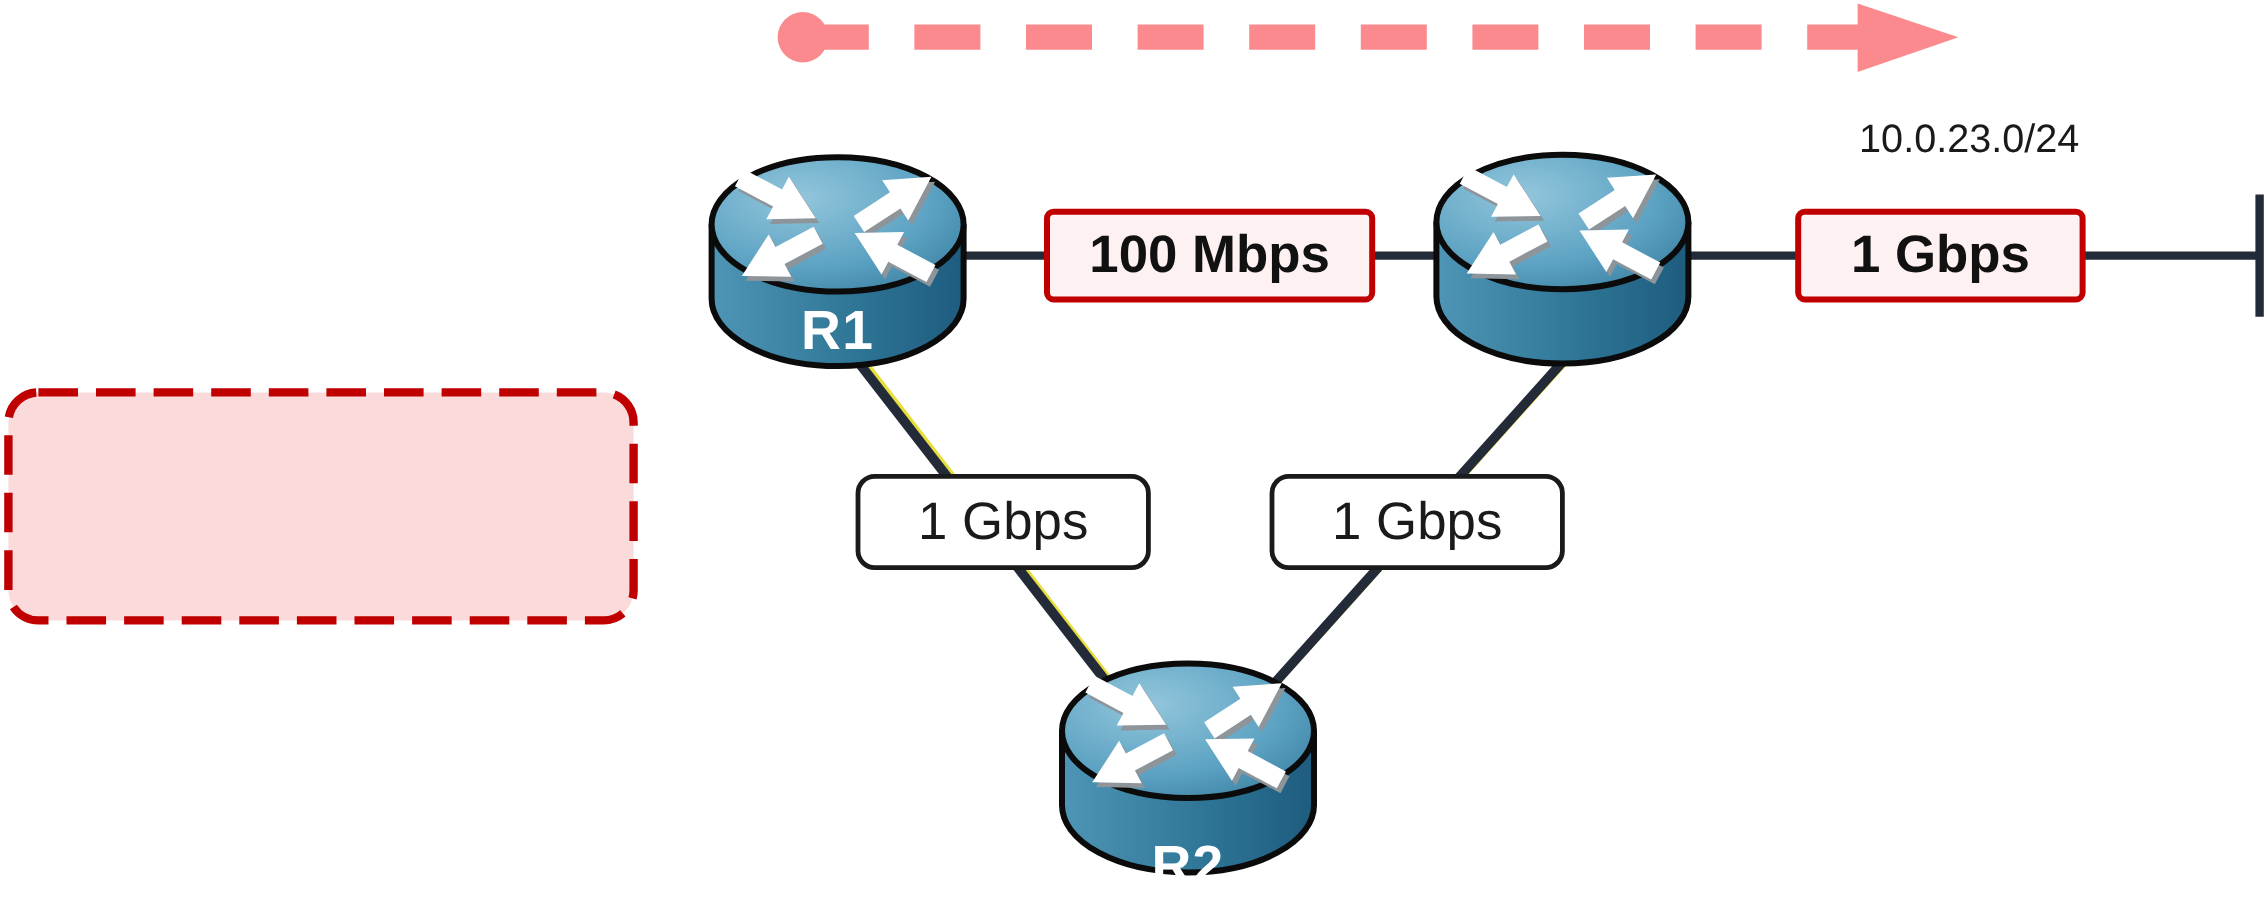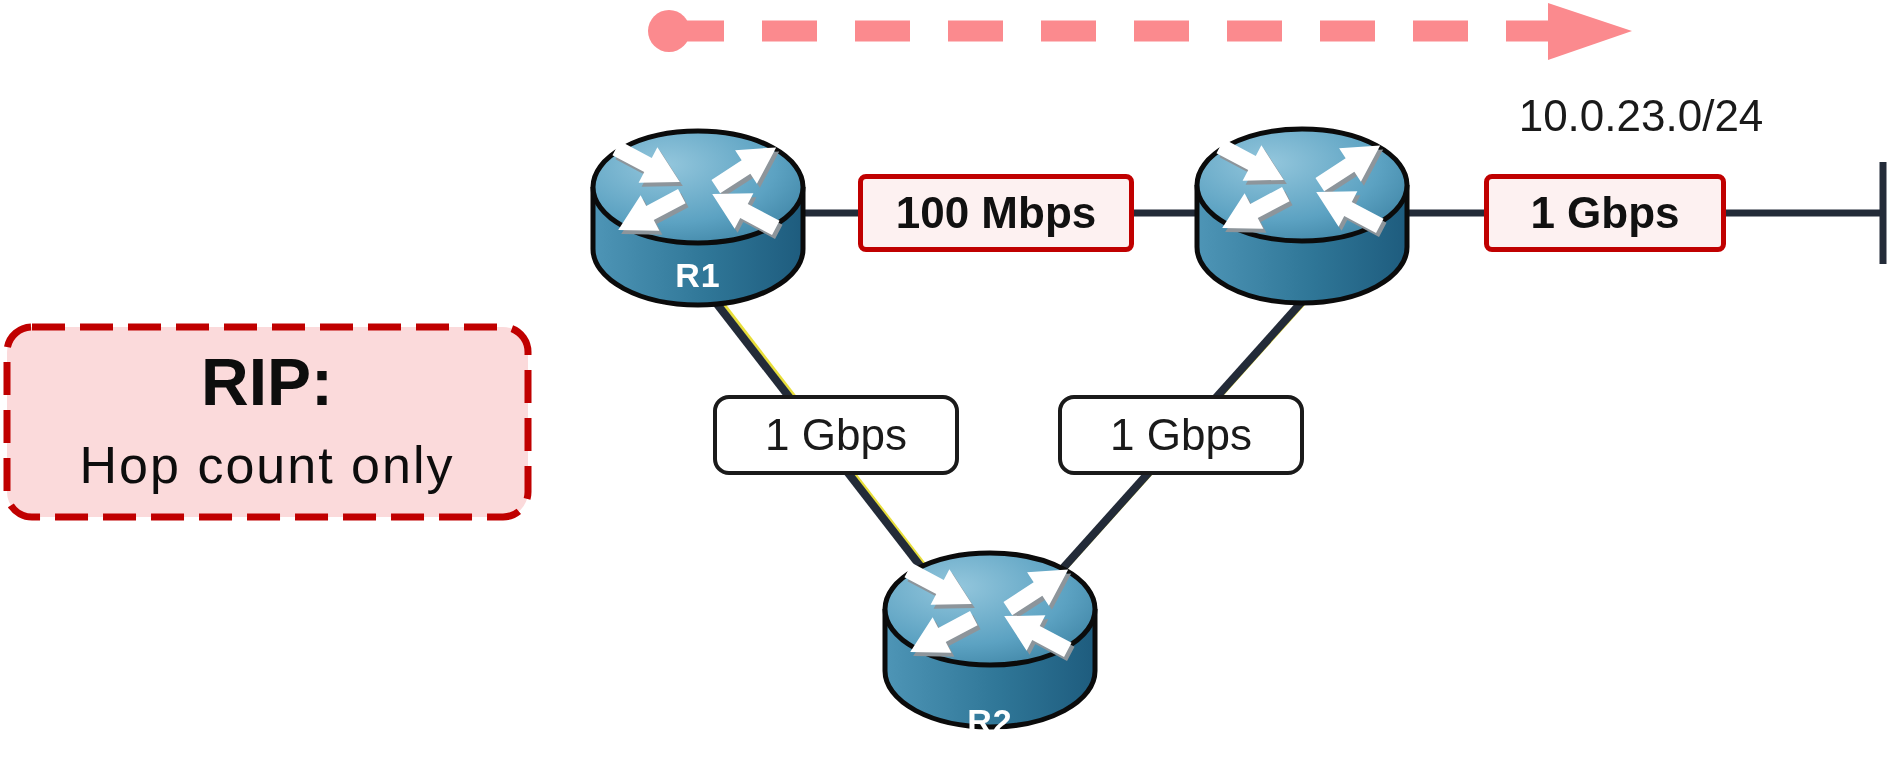--- a/index.html
+++ b/index.html
@@ -23,43 +23,44 @@
     align-items: center;
     justify-content: center;
     color: #111111;
   }
   .speed-red {
     background: #FDF1F1;
     border: 5px solid #C00000;
     border-radius: 8px;
     font-weight: bold;
     font-size: 44px;
+    margin-left: 12px;
   }
   .speed-white {
     background: #ffffff;
     border: 4px solid #1a1a1a;
     border-radius: 16px;
     font-weight: 400;
     font-size: 44px;
     color: #1a1a1a;
   }
   .router-label {
     width: 220px;
     text-align: center;
     color: #ffffff;
     font-weight: bold;
-    font-size: 34px;
+    font-size: 46px;
     line-height: 46px;
     letter-spacing: 1px;
   }
   .subnet-label {
     width: 400px;
     text-align: center;
     color: #1a1a1a;
-    font-size: 44px;
+    font-size: 33px;
     line-height: 48px;
   }
   .rip-text {
     display: flex;
     flex-direction: column;
     align-items: center;
     justify-content: center;
     gap: 26px;
     width: 520px;
     height: 192px;
@@ -122,24 +123,20 @@
       <polygon points="1548,3 1632,31 1548,60" fill="#FB8A8E"></polygon>
     </g>
 
     <rect x="7" y="327" width="521" height="190" rx="25" fill="#FBDADB" stroke="#C00000" stroke-width="7" stroke-dasharray="33 15"></rect>
 
     <use href="#routerSym" transform="translate(588,129)"></use>
     <use href="#routerSym" transform="translate(1192,127)"></use>
     <use href="#routerSym" transform="translate(880,551)"></use>
   </svg>
 
-  <div class="overlay rip-text" style="left:7px; top:326px;">
-    <div class="rip-title">RIP:</div>
-    <div class="rip-subtitle">Hop count only</div>
-  </div>
 
   <div class="overlay subnet-label" style="left:1441px; top:92px;">10.0.23.0/24</div>
 
   <div class="overlay speed-box speed-red" style="left:858px; top:174px; width:276px; height:78px;">100 Mbps</div>
   <div class="overlay speed-box speed-red" style="left:1484px; top:174px; width:242px; height:78px;">1 Gbps</div>
   <div class="overlay speed-box speed-white" style="left:713px; top:395px; width:246px; height:80px;">1 Gbps</div>
   <div class="overlay speed-box speed-white" style="left:1058px; top:395px; width:246px; height:80px;">1 Gbps</div>
 
   <div class="overlay router-label" style="left:588px; top:252px;">R1</div>
   <div class="overlay router-label" style="left:880px; top:674px;margin-top:24px;">R2</div>

